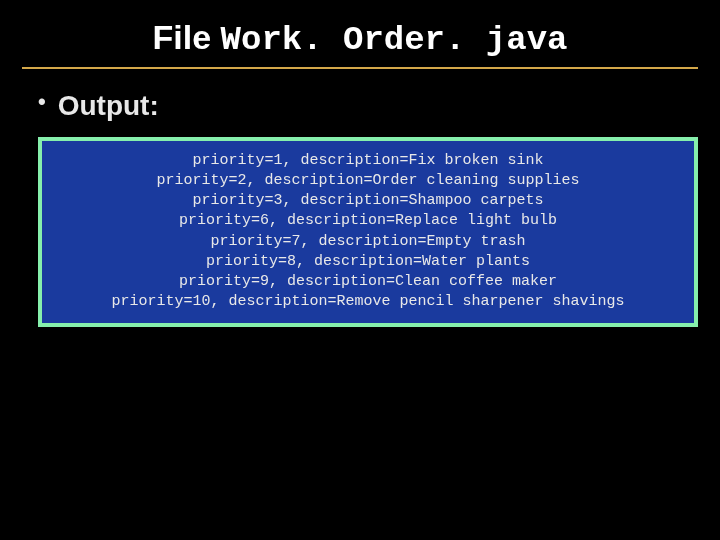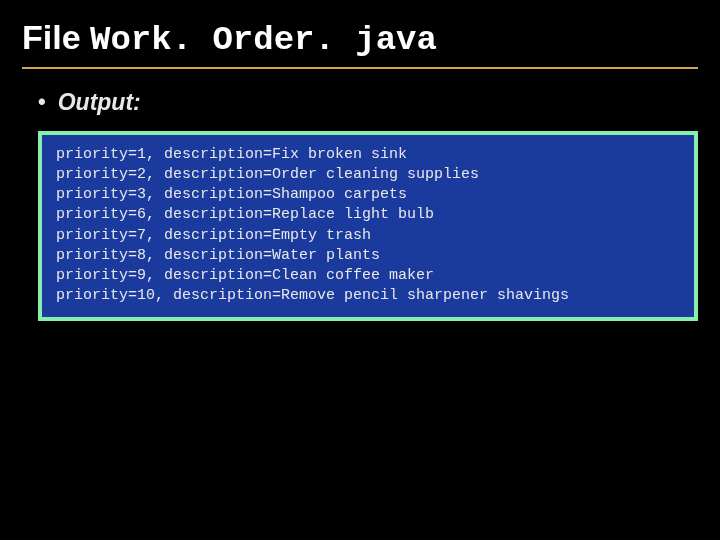--- a/index.html
+++ b/index.html
@@ -1,18 +1,19 @@
 <!DOCTYPE html>
 <html><head>
   <meta charset="utf-8">
   <style>
     * {
       margin: 0;
       padding: 0;
       box-sizing: border-box;
+      text-align: center;
     }
     body {
       width: 720px;
       height: 540px;
       background-color: #000000;
       color: #e8e8e8;
       font-family: Arial, Helvetica, sans-serif;
       overflow: hidden;
     }
     .slide {
@@ -40,24 +41,23 @@
       align-items: flex-start;
       margin-bottom: 14px;
     }
     .bullet {
       font-size: 22px;
       font-weight: bold;
       margin-right: 12px;
       line-height: 1.2;
     }
     .bullet-text {
-      font-size: 23px;
+      font-size: 28px;
       font-weight: bold;
       line-height: 1.2;
-      font-style: italic;
     }
     .output-box {
       background-color: #1a3a9e;
       border: 4px solid #86efac;
       padding: 10px 14px;
       margin-top: 6px;
       font-family: "Courier New", Courier, monospace;
       font-size: 15px;
       line-height: 1.35;
       color: #e8e8e8;

